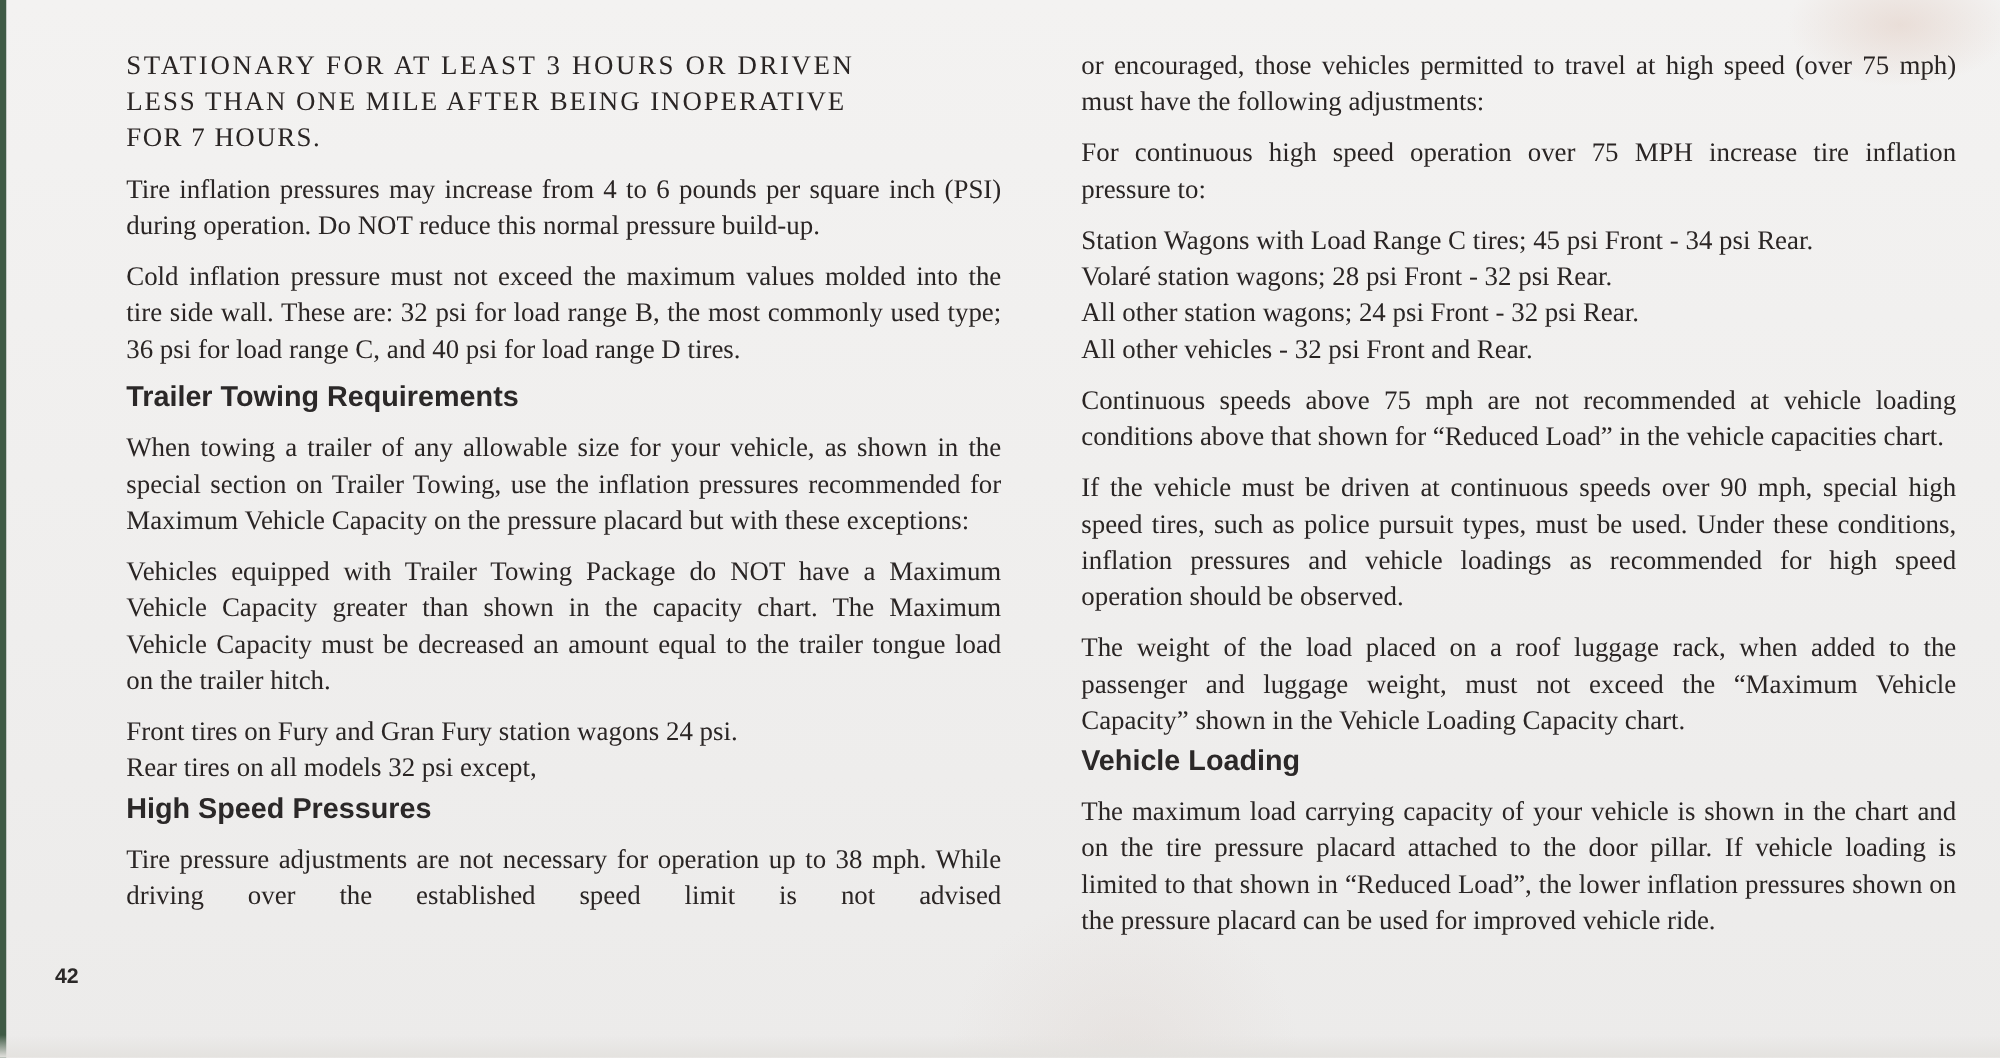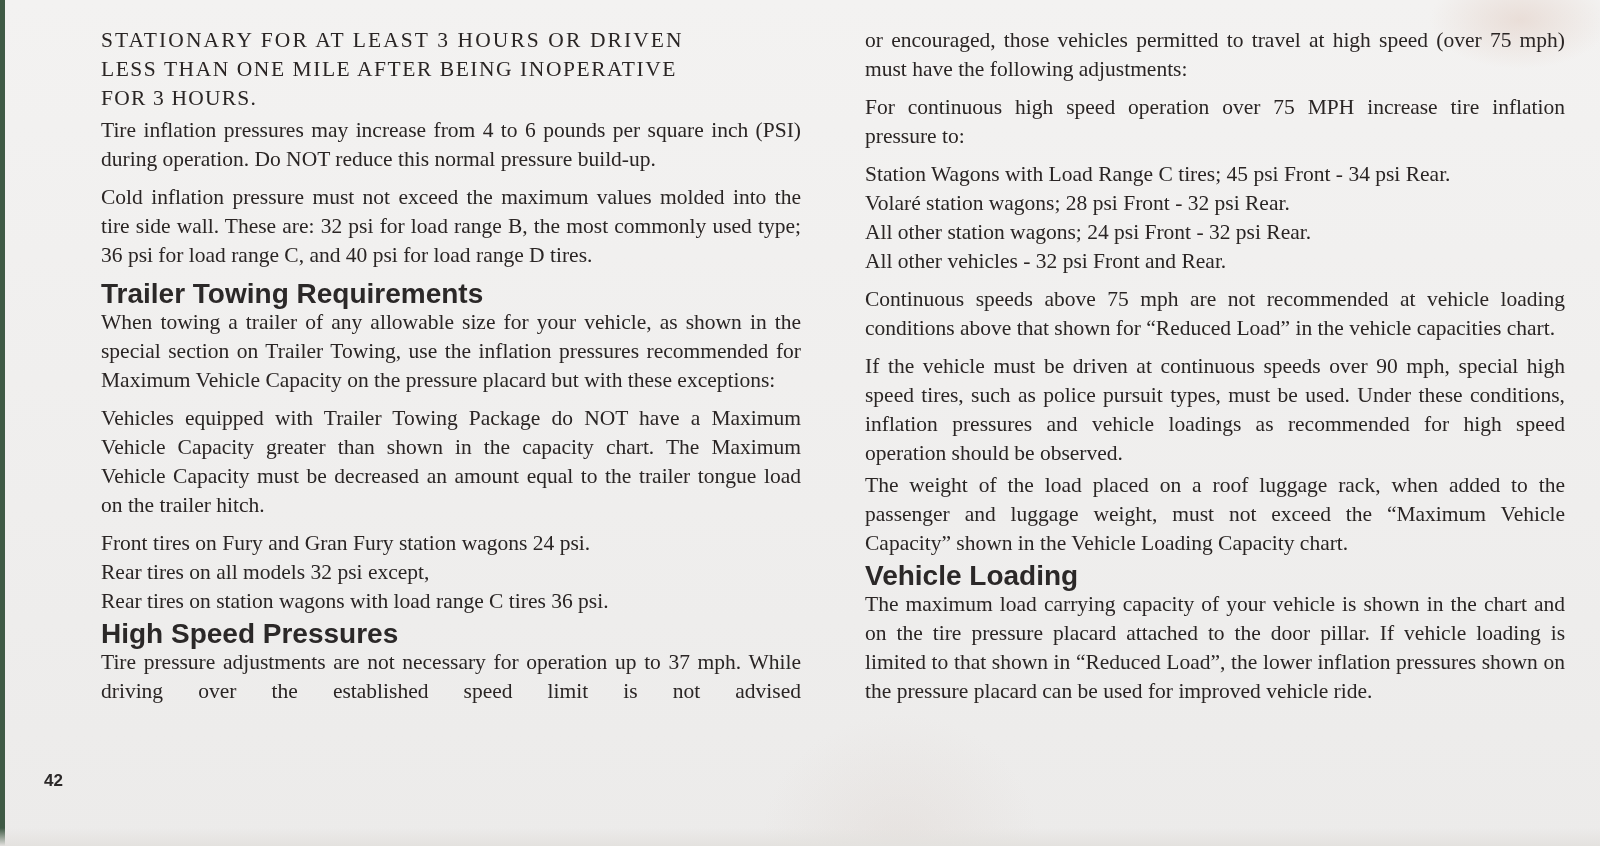--- a/index.html
+++ b/index.html
@@ -24,63 +24,62 @@
     .bottom-shade {
       position: absolute; left: 0; bottom: 0; width: 1600px; height: 18px;
       background: linear-gradient(180deg, rgba(236,234,232,0) 0%, #e4e2df 100%);
     }
     .column {
       position: absolute; top: 26px;
       font-size: 21.5px; line-height: 29px;
     }
     .col-left { left: 101px; width: 700px; }
     .col-right { left: 865px; width: 700px; }
-    .p { margin: 0 0 9px 0; text-align: justify; text-align-last: left; }
+    .p { margin: 12px 0 9px 0; text-align: justify; text-align-last: left; }
     .p.tight { margin-bottom: 0; }
     .caps { letter-spacing: 1.2px; font-size: 21.5px; }
     .line { display: block; white-space: nowrap; }
     h2.heading {
       margin: 2px 0 0 0;
       font-family: "Liberation Sans", "DejaVu Sans", sans-serif;
-      font-weight: bold; font-size: 28px; line-height: 29px;
+      font-weight: bold; font-size: 23px; line-height: 29px;
       color: #2b2828;
     }
     .page-number {
       position: absolute; left: 44px; top: 771px;
       font-family: "Liberation Sans", "DejaVu Sans", sans-serif;
       font-weight: bold; font-size: 17px; color: #2b2828;
     }
     .list-line { display: block; white-space: nowrap; }
   </style>
 </head>
 <body>
 
 <div class="page">
   <div class="left-border"></div>
 
   <div class="column col-left">
     <div class="p caps" style="margin-bottom:3px;">
       <span class="line" style="letter-spacing:2.1px;">STATIONARY FOR AT LEAST 3 HOURS OR DRIVEN</span>
       <span class="line" style="letter-spacing:1.55px;">LESS THAN ONE MILE AFTER BEING INOPERATIVE</span>
-      <span class="line">FOR 3 HOURS.</span>
+      <span class="line">FOR 7 HOURS.</span>
     </div>
     <p class="p">Tire inflation pressures may increase from 4 to 6 pounds per square inch (PSI) during operation. Do NOT reduce this normal pressure build-up.</p>
     <p class="p">Cold inflation pressure must not exceed the maximum values molded into the tire side wall. These are: 32 psi for load range B, the most commonly used type; 36 psi for load range C, and 40 psi for load range D tires.</p>
 
     <h2 class="heading">Trailer Towing Requirements</h2>
     <p class="p">When towing a trailer of any allowable size for your vehicle, as shown in the special section on Trailer Towing, use the inflation pressures recommended for Maximum Vehicle Capacity on the pressure placard but with these exceptions:</p>
     <p class="p">Vehicles equipped with Trailer Towing Package do NOT have a Maximum Vehicle Capacity greater than shown in the capacity chart. The Maximum Vehicle Capacity must be decreased an amount equal to the trailer tongue load on the trailer hitch.</p>
     <div class="p" style="margin-bottom:3px;">
       <span class="list-line">Front tires on Fury and Gran Fury station wagons 24 psi.</span>
       <span class="list-line">Rear tires on all models 32 psi except,</span>
-      <span class="list-line">Rear tires on station wagons with load range C tires 36 psi.</span>
     </div>
 
     <h2 class="heading">High Speed Pressures</h2>
-    <p class="p tight" style="text-align-last:justify;">Tire pressure adjustments are not necessary for operation up to 37 mph. While driving over the established speed limit is not advised</p>
+    <p class="p tight" style="text-align-last:justify;">Tire pressure adjustments are not necessary for operation up to 38 mph. While driving over the established speed limit is not advised</p>
   </div>
 
   <div class="column col-right">
     <p class="p">or encouraged, those vehicles permitted to travel at high speed (over 75 mph) must have the following adjustments:</p>
     <p class="p">For continuous high speed operation over 75 MPH increase tire inflation pressure to:</p>
     <div class="p">
       <span class="list-line">Station Wagons with Load Range C tires; 45 psi Front - 34 psi Rear.</span>
       <span class="list-line">Volaré station wagons; 28 psi Front - 32 psi Rear.</span>
       <span class="list-line">All other station wagons; 24 psi Front - 32 psi Rear.</span>
       <span class="list-line">All other vehicles - 32 psi Front and Rear.</span>

